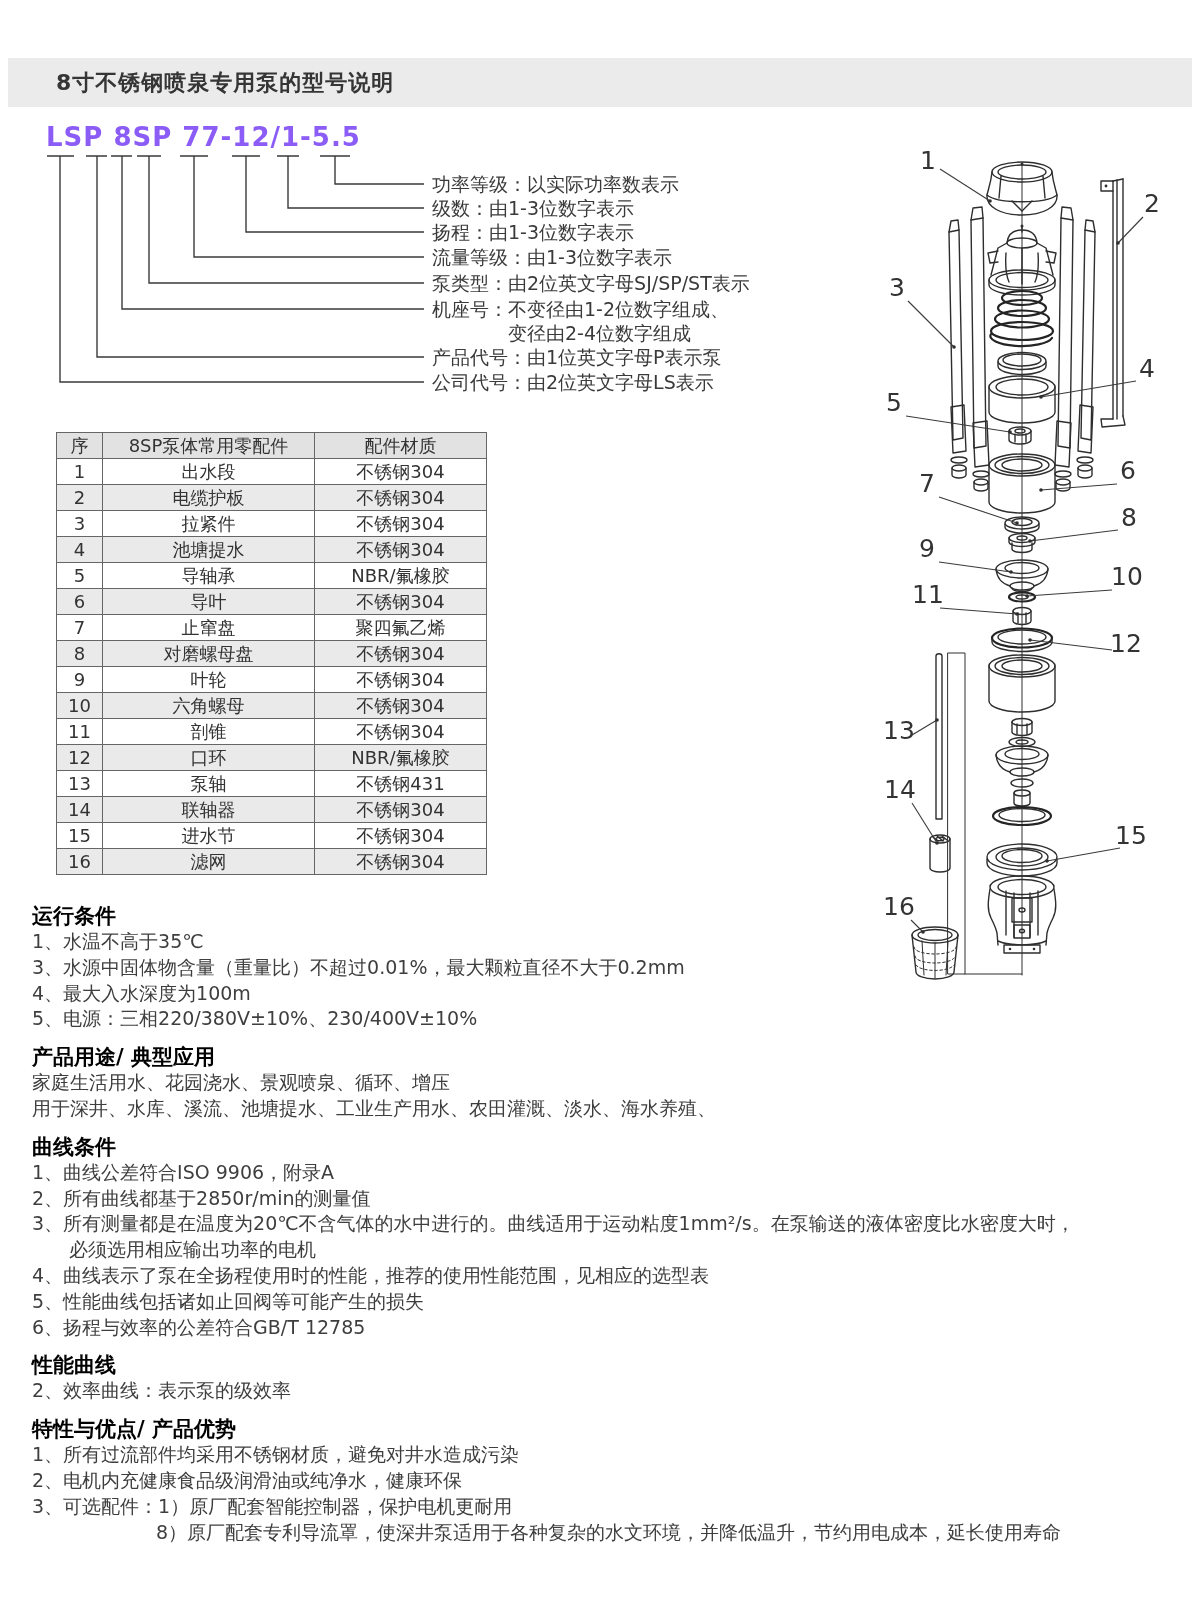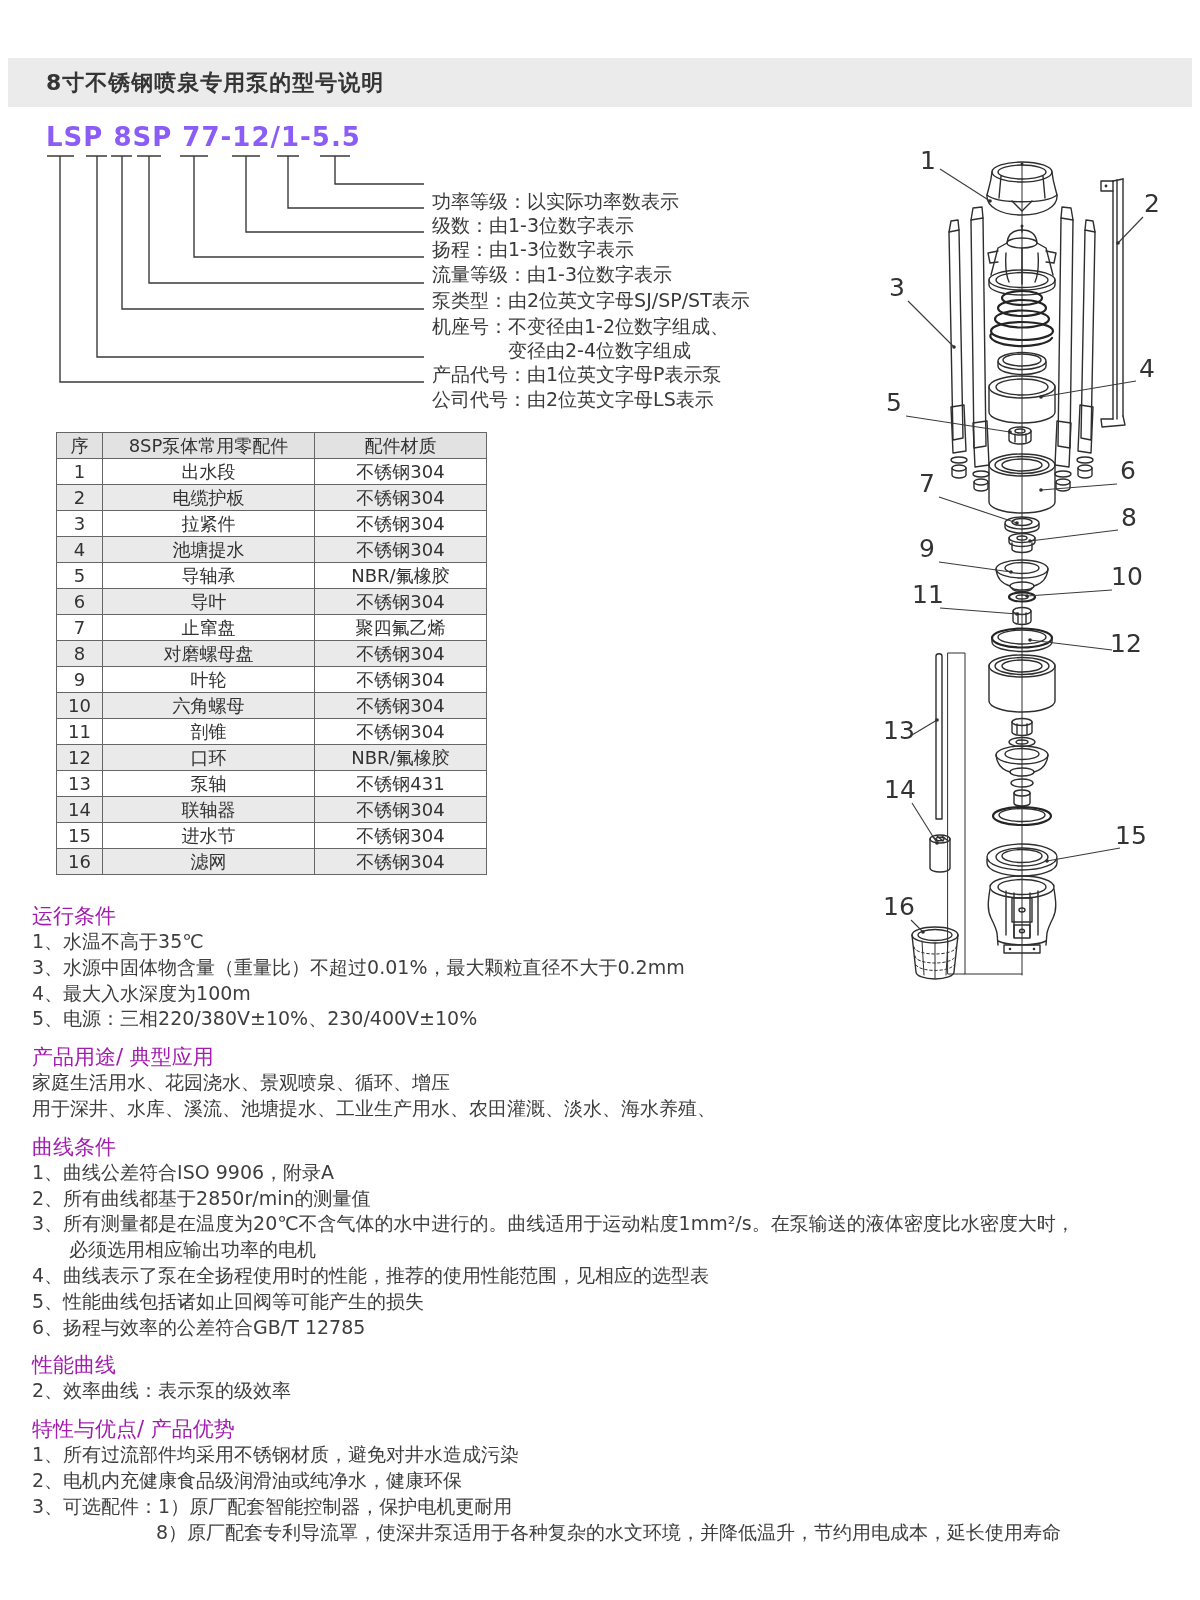--- a/index.html
+++ b/index.html
@@ -1,46 +1,46 @@
 <!DOCTYPE html>
 <html><head>
 <meta charset="utf-8">
 <style>
   html,body{margin:0;padding:0;background:#ffffff;}
   .page{position:relative;width:1200px;height:1600px;background:#ffffff;overflow:hidden;
         font-family:"DejaVu Sans","Liberation Sans",sans-serif;color:#3a3a3a;}
   
   .header-band{position:absolute;left:8px;right:8px;top:58px;height:49px;background:#ebebeb;
                display:flex;align-items:center;}
-  .header-band .title{margin-left:38px;font-size:22px;font-weight:600;color:#353535;letter-spacing:1px;}
+  .header-band .title{margin-left:48px;font-size:22px;font-weight:600;color:#353535;letter-spacing:1px;}
   
   .model-code{position:absolute;left:46px;top:122px;font-size:26px;font-weight:600;color:#8b5cf6;
               letter-spacing:1px;white-space:nowrap;}
   .model-lines{position:absolute;left:0;top:0;pointer-events:none;}
   .model-lines path{stroke:#3a3a3a;stroke-width:1.4;fill:none;}
-  .legend-item{position:absolute;left:432px;font-size:19px;color:#3a3a3a;white-space:nowrap;line-height:22px;margin-top:17px;}
+  .legend-item{position:absolute;left:432px;font-size:19px;color:#3a3a3a;white-space:nowrap;line-height:22px;}
   
   .parts-table{position:absolute;left:56px;top:432px;width:430px;border-collapse:collapse;
                table-layout:fixed;font-size:18px;color:#333;}
   .parts-table th,.parts-table td{border:1px solid #666;height:25px;text-align:center;
                padding:0;font-weight:normal;overflow:hidden;white-space:nowrap;}
   .parts-table th{background:#e2e2e2;}
   .parts-table tr.alt td{background:#eaeaea;}
   
   .diagram{position:absolute;left:860px;top:135px;width:310px;height:845px;}
   .dg{stroke:#2e2e2e;fill:none;stroke-width:1.4;stroke-linecap:round;stroke-linejoin:round;}
   .dg2{stroke:#242424;fill:none;stroke-width:2.2;stroke-linecap:round;}
   .thin{stroke-width:1;}
   .mesh{stroke-dasharray:2.5 2.5;}
   .lead{stroke:#3a3a3a;stroke-width:1.1;fill:none;}
   .dot{fill:#2e2e2e;stroke:none;}
   .plbl{font-size:25px;fill:#333;}
   
   .sections{position:absolute;left:32px;top:903px;width:1145px;}
-  .sec-h{font-size:21px;font-weight:400;color:#a21caf;line-height:26px;margin-top:12px;white-space:nowrap;}
+  .sec-h{font-size:21px;font-weight:700;color:#000000;line-height:26px;margin-top:12px;white-space:nowrap;}
   .section:first-child .sec-h{margin-top:0;}
   .li{font-size:19px;line-height:25.8px;color:#3e3e3e;white-space:nowrap;}
   .li.ind1{padding-left:37px;}
   .li.ind2{padding-left:124px;}
 </style>
 </head>
 <body>
 
 <div class="page">
 

